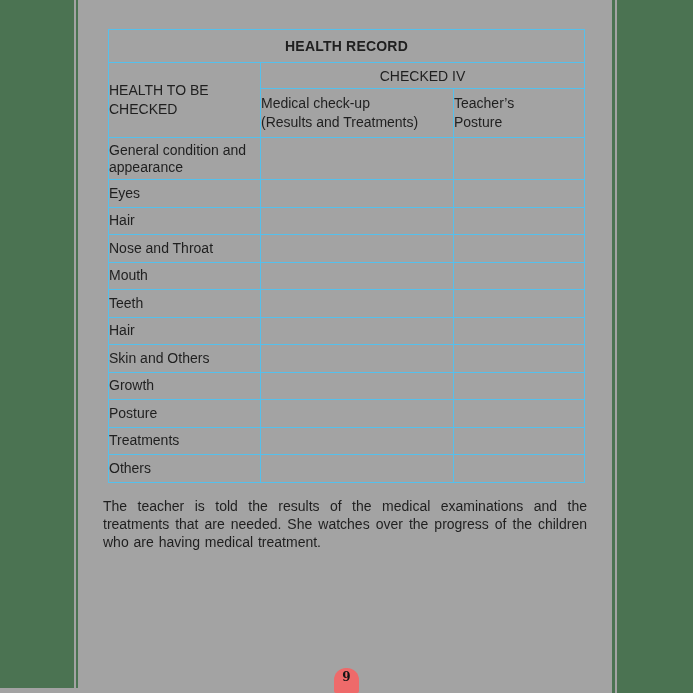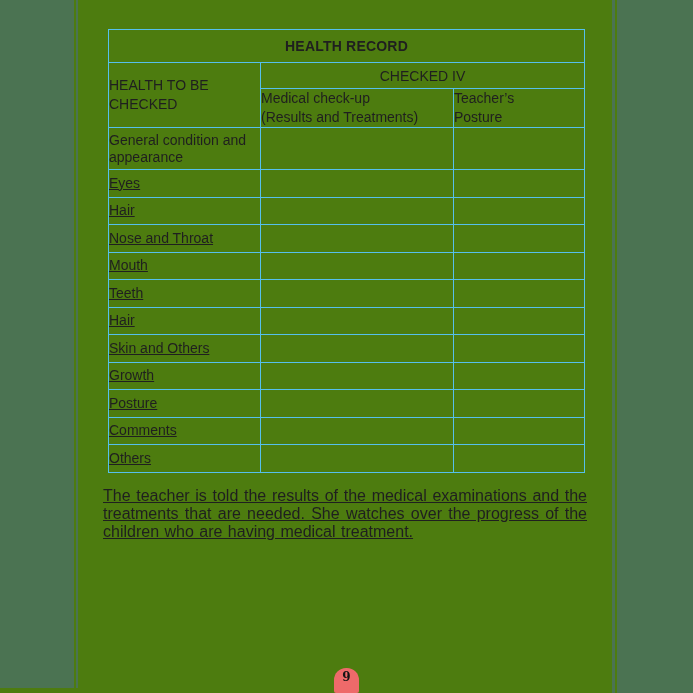--- a/index.html
+++ b/index.html
@@ -2,21 +2,21 @@
 <html><head>
 <meta charset="utf-8">
 <style>
   * { box-sizing: border-box; }
   html, body { margin: 0; padding: 0; background: #ffffff; }
 
   .canvas {
     position: relative;
     width: 693px;
     height: 693px;
-    background: #4d7c0f;
+    background: #a3a3a3;
     overflow: hidden;
     font-family: "Liberation Sans", sans-serif;
     color: #1f1f1f;
   }
 
   
   .cover-left {
     position: absolute; left: 0; top: 0;
     width: 74px; height: 688px;
     background: #4b7352;
@@ -51,23 +51,23 @@
   }
   table.health td {
     border: 1.5px solid #55c0ec;
     font-size: 14px;
     padding: 0;
     vertical-align: middle;
     overflow: hidden;
   }
   tr.r-title    { height: 33px; }
   tr.r-primary  { height: 26px; }
-  tr.r-colheads { height: 39px; padding-left: 42px; }
+  tr.r-colheads { height: 49px; padding-left: 42px; }
   tr.row-tall   { height: 42px; }
-  tr.row-normal { height: 27.5px; text-decoration: underline; }
+  tr.row-normal { height: 27.5px; }
 
   .title-cell {
     text-align: center;
     font-weight: bold;
     font-size: 15px;
     letter-spacing: 0.2px;
   }
   .items-cell {
     vertical-align: middle;
     padding: 14px 4px 4px 29px;
@@ -81,26 +81,25 @@
   .teacher-cell span { display: block; }
 
   .label-cell {
     padding-left: 14px;
     padding-right: 26px;
     line-height: 17px;
   }
 
   .body-text {
     width: 484px;
-    font-size: 16px;
+    font-size: 14px;
     line-height: 18px;
     text-align: justify;
     word-spacing: 1px;
     margin: 0 0 9px 0;
-    text-decoration: underline;
   }
   .body-text.first { margin-top: 14px; }
 
   .page-tab {
     position: absolute;
     left: 334px; top: 668px;
     width: 25px; height: 25px;
     background: #ee6a6a;
     border-radius: 12px 12px 2px 2px;
     text-align: center;
@@ -197,21 +196,21 @@
             <td class="label-cell">Growth</td>
             <td class="empty-cell"></td>
             <td class="empty-cell"></td>
           </tr>
           <tr class="row-normal">
             <td class="label-cell">Posture</td>
             <td class="empty-cell"></td>
             <td class="empty-cell"></td>
           </tr>
           <tr class="row-normal">
-            <td class="label-cell">Comments</td>
+            <td class="label-cell">Treatments</td>
             <td class="empty-cell"></td>
             <td class="empty-cell"></td>
           </tr>
           <tr class="row-normal">
             <td class="label-cell">Others</td>
             <td class="empty-cell"></td>
             <td class="empty-cell"></td>
           </tr>
         </tbody>
     </table>

